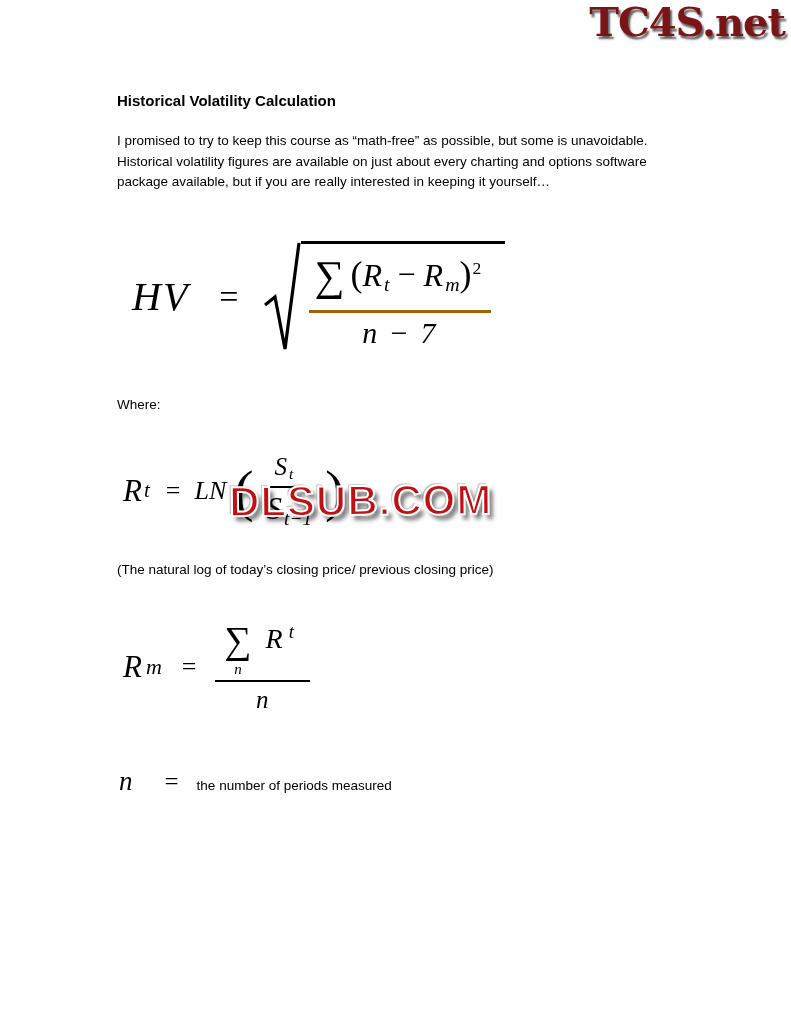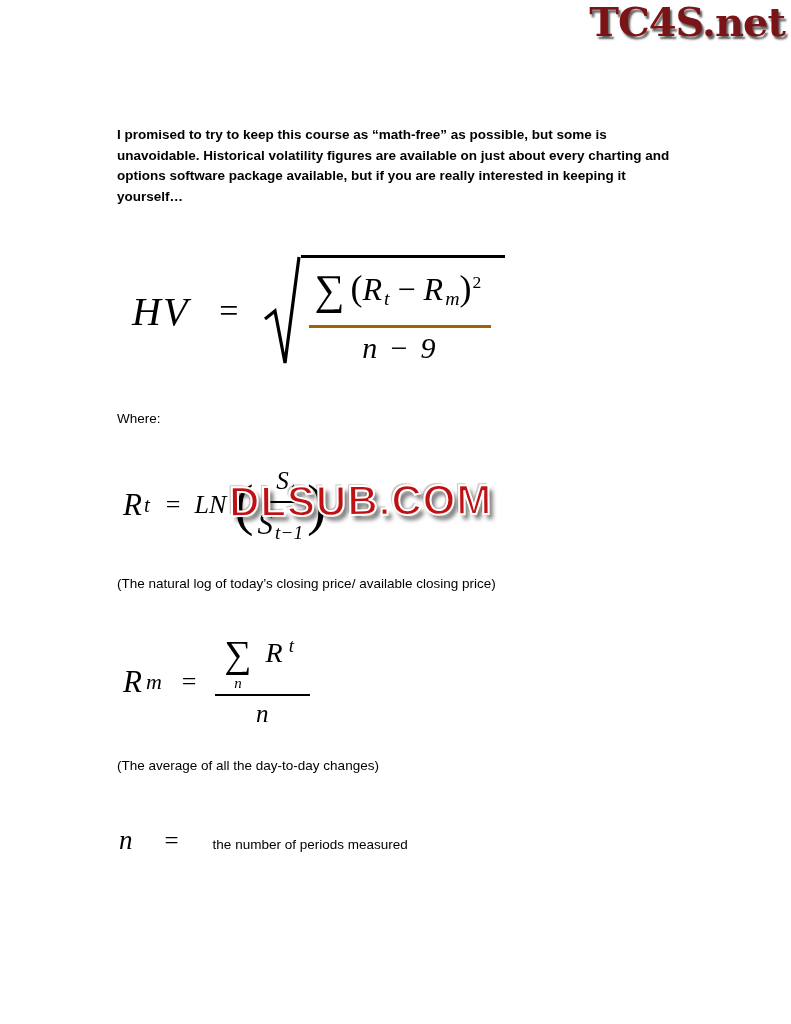--- a/index.html
+++ b/index.html
@@ -35,21 +35,21 @@
   .tx-logo {
     position:absolute; bottom:8px; right:4px; white-space:nowrap;
     font-family:"Liberation Sans", sans-serif; font-weight:bold; font-size:30px;
     color:#ce1a0e; -webkit-text-stroke:1.4px #ffffff;
     text-shadow:0 0 7px rgba(255,90,40,0.85), 2px 3px 3px rgba(110,0,0,0.6);
   }
 
   
   .content { position:absolute; left:117px; top:92px; width:565px; }
   .doc-title { font-size:15px; font-weight:bold; }
-  .doc-paragraph { margin-top:33px; font-size:13.5px; line-height:20.5px; width:560px;font-weight:bold; }
+  .doc-paragraph { margin-top:22px; font-size:13.5px; line-height:20.5px; width:560px; }
   .plain-label { font-size:13.5px; }
   .caption { font-size:13.5px; }
 
   
   .formula { font-family:"Liberation Serif", serif; display:flex; align-items:center; white-space:nowrap; }
   .it { font-style:italic; }
   .msub { font-size:0.62em; font-style:italic; vertical-align:-0.28em; margin-left:2px; }
   .msup { font-size:0.55em; vertical-align:0.65em; margin-left:1px; }
 
   
@@ -65,21 +65,21 @@
   .hv-num .paren { font-size:36px; font-style:normal; }
   .hv-num .op { font-style:normal; margin:0 8px; }
   .hv-den { font-size:30px; font-style:italic; padding-top:3px; letter-spacing:2px; }
 
   
   .formula-rt { margin:40px 0 0 6px; }
   .rt-lhs { font-size:31px; font-style:italic; }
   .rt-eq { font-size:26px; margin:0 14px 0 16px; }
   .rt-func { font-size:26px; font-style:italic; margin-right:8px; }
   .big-paren { font-size:58px; line-height:0.9; font-weight:200; }
-  .frac-sm { display:inline-flex; flex-direction:column; align-items:flex-end; margin:0 4px; }
+  .frac-sm { display:inline-flex; flex-direction:column; align-items:flex-start; margin:0 13px; }
   .frac-sm .num { font-size:25px; border-bottom:2px solid #000; padding:0 8px 3px; line-height:1.2; }
   .frac-sm .den { font-size:31px; padding-top:2px; line-height:1.2;border-radius:12px; }
 
   
   .formula-rm { margin:44px 0 0 6px; }
   .rm-lhs { font-size:31px; font-style:italic; }
   .rm-lhs-sub { font-size:22px; font-style:italic; vertical-align:-0.45em; margin-left:4px; }
   .rm-eq { font-size:26px; margin:0 18px 0 20px; }
   .frac-rm { display:inline-flex; flex-direction:column; align-items:center; }
   .rm-num { display:flex; align-items:flex-start; border-bottom:2.5px solid #000; padding:0 16px 2px 10px; }
@@ -87,85 +87,85 @@
   .sum-stack .sigma { font-size:38px; line-height:1; }
   .sum-stack .under { font-size:15px; font-style:italic; line-height:1.2; margin-top:1px; }
   .rm-r { font-size:28px; font-style:italic; margin-top:2px; }
   .rm-den { font-size:25px; font-style:italic; padding-top:4px; }
 
   
   .n-row { margin:52px 0 0 2px; display:flex; align-items:baseline;
            font-family:"Liberation Serif", serif; }
   .n-var { font-size:27px; font-style:italic; }
   .n-eq  { font-size:25px; margin-left:32px; }
-  .n-text { font-family:"Liberation Sans", sans-serif; font-size:13.5px; margin-left:34px; }
+  .n-text { font-family:"Liberation Sans", sans-serif; font-size:13.5px; margin-left:18px; }
 </style>
 </head>
 <body>
 
 <div class="page">
 
   <div class="tc4s-logo">TC4S.net</div>
 
   <div class="content">
 
+    <h1 class="doc-title">Historical Volatility Calculation</h1>
 
     <p class="doc-paragraph">I promised to try to keep this course as “math-free” as possible, but some is unavoidable. Historical volatility figures are available on just about every charting and options software package available, but if you are really interested in keeping it yourself…</p>
 
     <div class="formula formula-hv">
       <span class="hv-lhs">HV</span>
       <span class="hv-eq">=</span>
       <span class="sqrt">
         <svg class="radical-svg" viewBox="0 0 38 112" preserveAspectRatio="none">
           <path d="M2 64 L12 56 L22 108 L36 2" fill="none" stroke="#000" stroke-width="3.2"></path>
         </svg>
         <span class="radicand">
           <span class="hv-num">
             <span class="sigma">∑</span><span class="paren">(</span><span class="it">R</span><span class="msub">t</span><span class="op">−</span><span class="it">R</span><span class="msub">m</span><span class="paren">)</span><span class="msup">2</span>
           </span>
-          <span class="hv-den">n − 9</span>
+          <span class="hv-den">n − 7</span>
         </span>
       </span>
     </div>
 
     <p class="plain-label" style="margin-top:44px;">Where:</p>
 
     <div class="formula formula-rt">
       <span class="rt-lhs">R</span>
         <span class="msub" style="font-size:21px;">t</span>
       <span class="rt-eq">=</span>
       <span class="rt-func">LN</span>
       <span class="big-paren">(</span>
       <span class="frac-sm">
         <span class="num"><span class="it">S</span><span class="msub">t</span></span>
         <span class="den"><span class="it">S</span><span class="msub">t−1</span></span>
       </span>
       <span class="big-paren">)</span>
     </div>
 
-    <p class="caption" style="margin-top:32px;">(The natural log of today’s closing price/ available closing price)</p>
+    <p class="caption" style="margin-top:32px;">(The natural log of today’s closing price/ previous closing price)</p>
 
     <div class="formula formula-rm">
       <span class="rm-lhs">R</span>
         <span class="rm-lhs-sub">m</span>
       <span class="rm-eq">=</span>
       <span class="frac-rm">
         <span class="rm-num">
           <span class="sum-stack">
             <span class="sigma">∑</span>
             <span class="under">n</span>
           </span>
           <span class="rm-r">R</span>
             <span class="msub" style="font-size:19px; margin-left:6px;">t</span>
         </span>
         <span class="rm-den">n</span>
       </span>
     </div>
 
-    <p class="caption" style="margin-top:30px;">(The average of all the day-to-day changes)</p>
 
     <div class="n-row">
       <span class="n-var">n</span>
       <span class="n-eq">=</span>
       <span class="n-text">the number of periods measured</span>
     </div>
 
   </div>
 
   <div class="dlsub-logo">DLSUB.COM</div>

